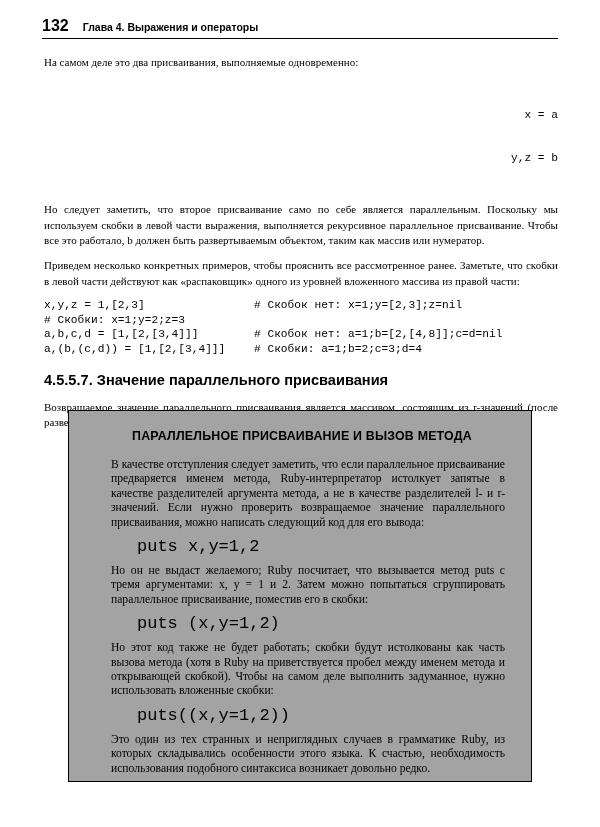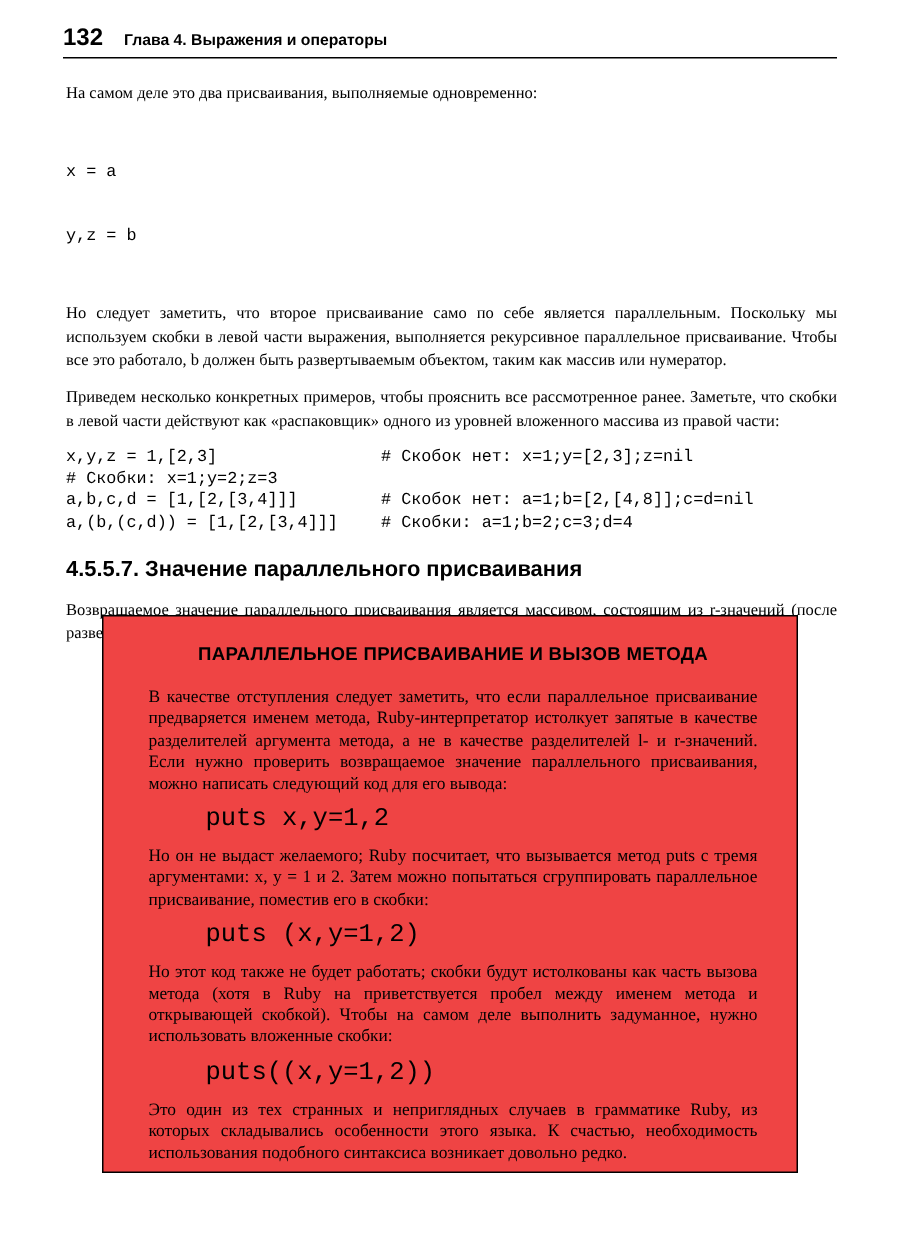--- a/index.html
+++ b/index.html
@@ -67,20 +67,21 @@
   }
   .code-block {
     font-family: "Liberation Mono", monospace;
     font-size: 11.2px;
     line-height: 14.2px;
     margin: 0 0 9px 0;
     white-space: pre;
   }
   .code-line {
     white-space: pre;
+    text-align: right;
   }
   .code-table {
     font-family: "Liberation Mono", monospace;
     font-size: 11.2px;
     line-height: 14.6px;
     margin: 2px 0 14px 0;
   }
   .code-row {
     display: flex;
   }
@@ -101,35 +102,35 @@
   }
   
   .sidebar-box {
     position: absolute;
     left: 68px;
     top: 410px;
     width: 464px;
     height: 372px;
     border: 1.5px solid #000;
     box-sizing: border-box;
-    background: #ef4444;
+    background: #a3a3a3;
   }
   .sidebar-inner {
     padding: 18px 26px 14px 30px;
   }
   .sidebar-title {
     font-family: "Liberation Sans", sans-serif;
     font-weight: bold;
     font-size: 12.4px;
     text-align: center;
     margin: 0 0 15px 0;
     letter-spacing: 0.2px;
   }
   .sidebar-box p {
-    margin: 0 0 10px 0;
+    margin: 0 0 10px 12px;
     font-size: 11.6px;
     line-height: 14.4px;
     text-align: justify;
   }
   .sidebar-code {
     font-family: "Liberation Mono", monospace;
     font-size: 17px;
     line-height: 14px;
     margin: 0 0 10px 38px;
     white-space: pre;

